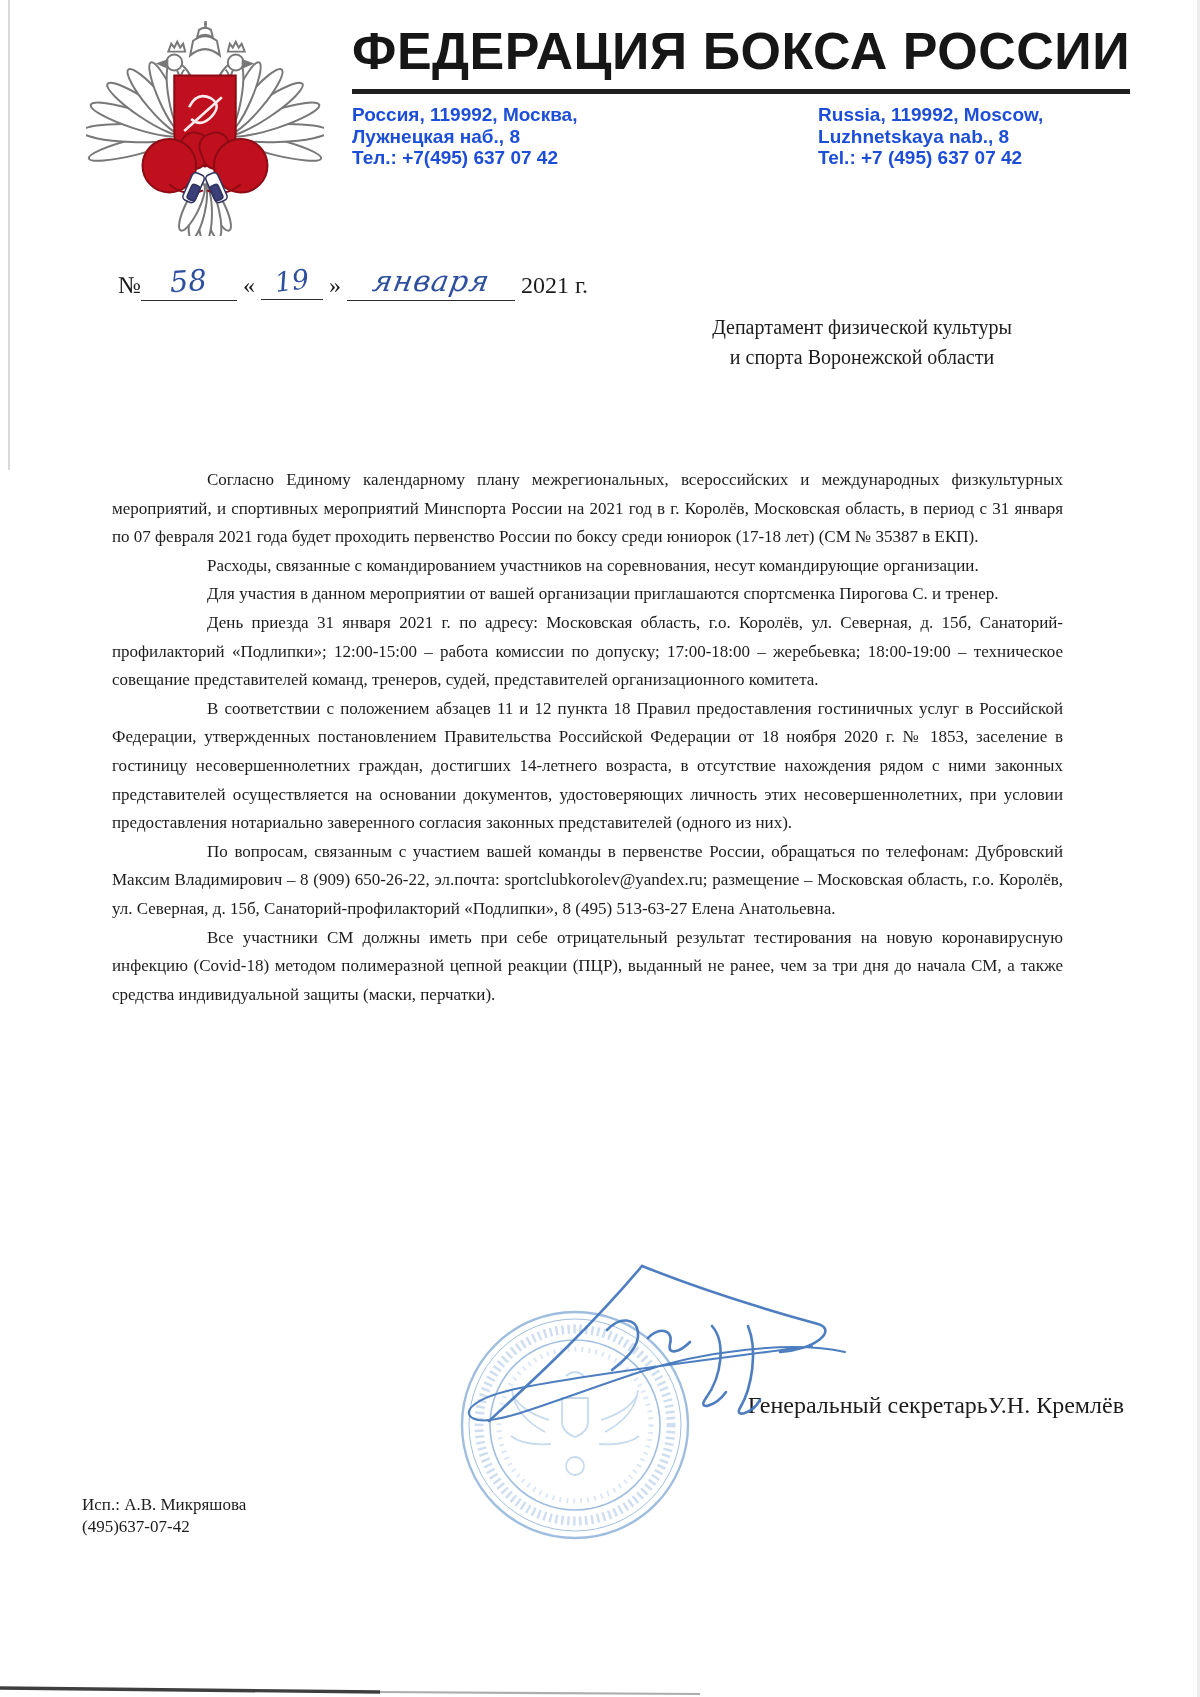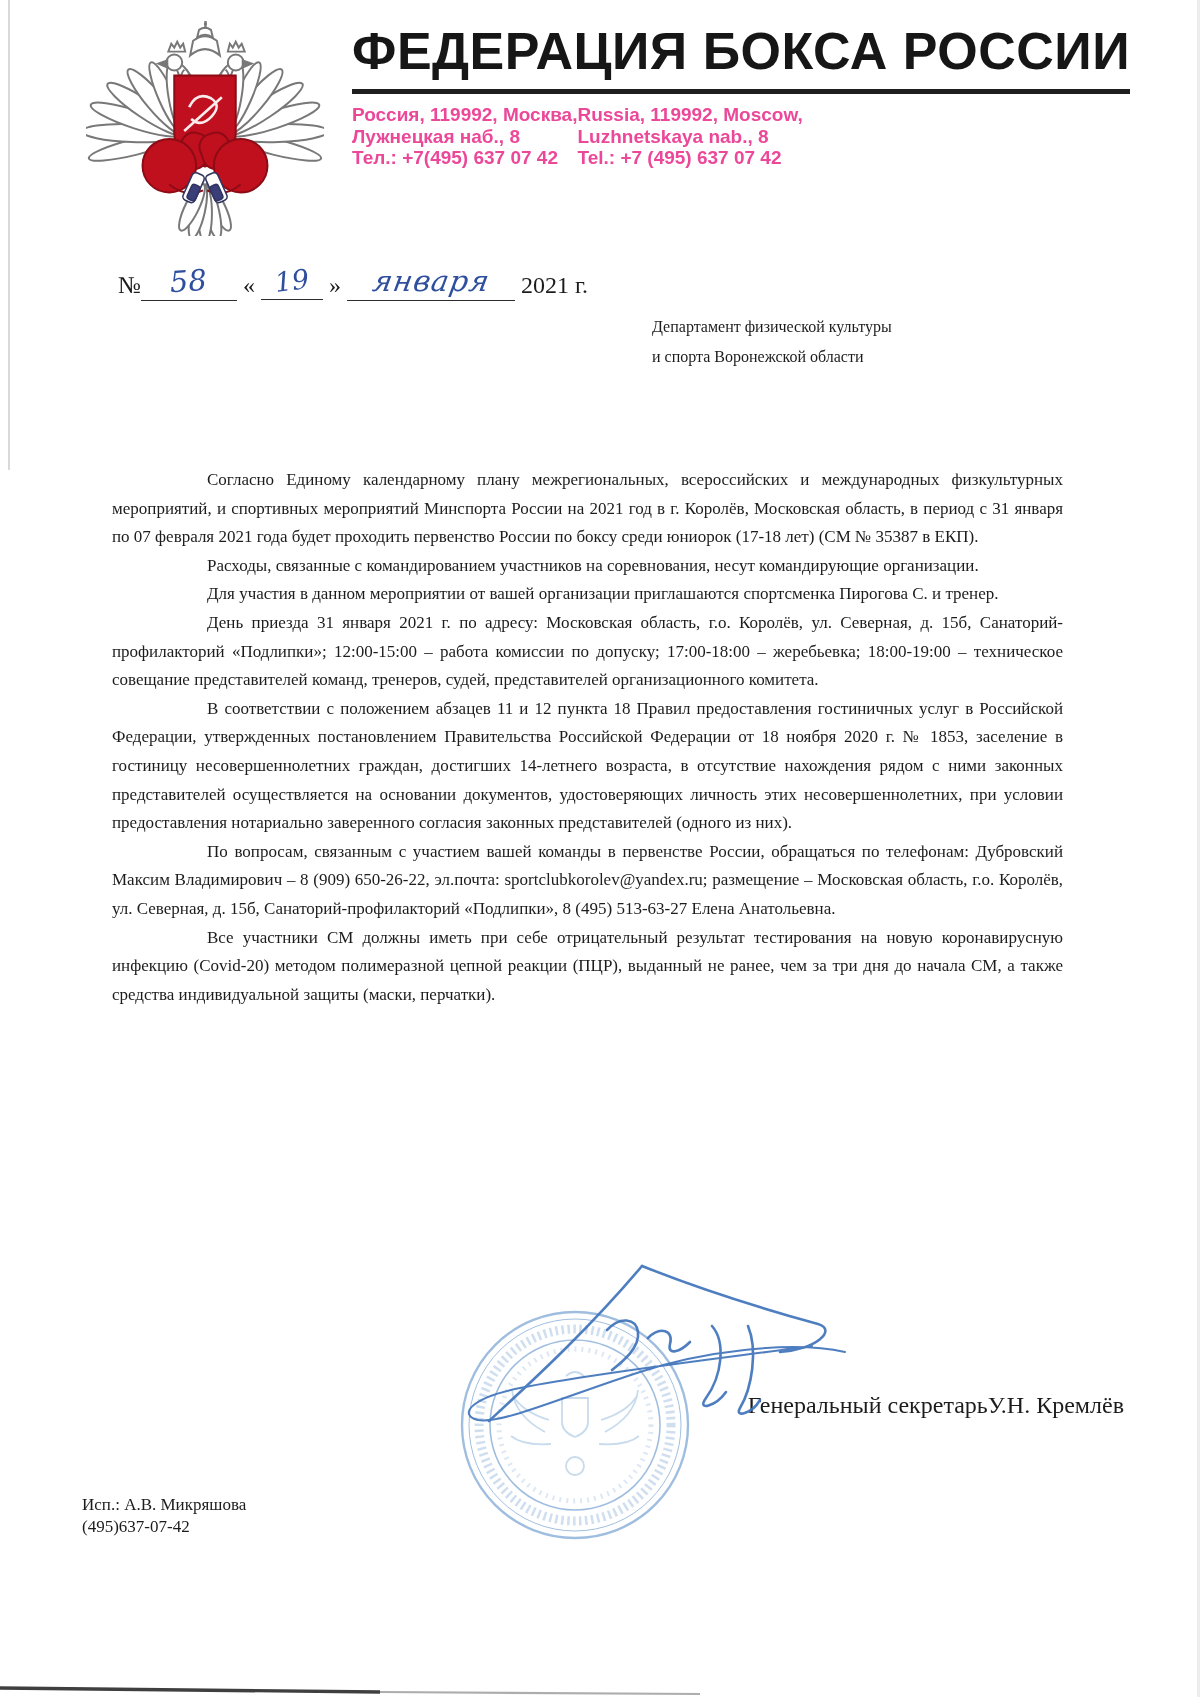--- a/index.html
+++ b/index.html
@@ -11,35 +11,35 @@
   
   .edge-left{position:absolute;left:8px;top:0;width:2px;height:470px;background:#cfcfcf;opacity:.8;}
   .edge-right{position:absolute;right:0;top:0;width:3px;height:100%;background:#ededed;}
   
   .letterhead{position:absolute;left:86px;top:14px;right:88px;display:flex;}
   .emblem{width:238px;height:222px;flex:0 0 auto;}
   .head-right{flex:1;margin-left:28px;padding-top:10px;font-family:"Liberation Sans",sans-serif;}
   .title-ru{margin:0;font-size:52px;line-height:1.04;font-weight:700;letter-spacing:0.5px;white-space:nowrap;color:#161616;}
   .title-en{margin:0;font-size:48px;line-height:1.06;font-weight:700;letter-spacing:0.5px;white-space:nowrap;color:#161616;}
   .head-rule{height:5px;background:#1f1f1f;margin:11px 0 10px;}
-  .addresses{display:flex;font-weight:700;font-size:19px;line-height:21.5px;color:#ec4899;}
+  .addresses{display:flex;justify-content:space-between;font-weight:700;font-size:19px;line-height:21.5px;color:#1d4ed8;}
   .addr-en{width:312px;}
   
   .ref-line{position:absolute;left:118px;top:266px;font-size:24px;white-space:nowrap;}
   .u{display:inline-block;border-bottom:1.6px solid #2c2c2c;text-align:center;vertical-align:baseline;}
   .u-num{width:96px;}
   .u-day{width:62px;}
   .u-month{width:168px;}
   .hw{font-family:"DejaVu Serif",serif;font-style:italic;color:#2e4f9e;display:inline-block;}
   .hw-num{font-size:29px;transform:rotate(-4deg) translateY(-2px);}
   .hw-day{font-size:27px;transform:rotate(-7deg) translateY(-3px);}
   .hw-month{font-size:29px;letter-spacing:1px;transform:skewX(-10deg) translateY(-2px);}
   .q{padding:0 6px;}
   
-  .recipient{position:absolute;left:652px;top:312px;width:420px;text-align:left;font-size:16px;line-height:30px;}
+  .recipient{position:absolute;left:652px;top:312px;width:420px;text-align:center;font-size:20px;line-height:30px;}
   
   .letter-body{position:absolute;left:112px;top:466px;width:951px;font-size:17px;line-height:28.6px;text-align:justify;}
   .letter-body p{margin:0;text-indent:95px;}
   
   .sig-row{position:absolute;left:117px;right:76px;top:1392px;display:flex;justify-content:flex-end;font-size:24px;}
   
   .executor{position:absolute;left:82px;top:1494px;font-size:17px;line-height:22px;}
   
   .overlay{position:absolute;left:0;top:0;width:1200px;height:1697px;z-index:5;pointer-events:none;}
   .bottom-artifact{position:absolute;left:0;top:0;width:1200px;height:1697px;pointer-events:none;}
@@ -152,21 +152,21 @@
     <div>и спорта Воронежской области</div>
   </div>
 
   <main class="letter-body">
     <p>Согласно Единому календарному плану межрегиональных, всероссийских и международных физкультурных мероприятий, и спортивных мероприятий Минспорта России на 2021 год в г. Королёв, Московская область, в период с 31 января по 07 февраля 2021 года будет проходить первенство России по боксу среди юниорок (17-18 лет) (СМ № 35387 в ЕКП).</p>
     <p>Расходы, связанные с командированием участников на соревнования, несут командирующие организации.</p>
     <p>Для участия в данном мероприятии от вашей организации приглашаются спортсменка Пирогова С. и тренер.</p>
     <p>День приезда 31 января 2021 г. по адресу: Московская область, г.о. Королёв, ул. Северная, д. 15б, Санаторий-профилакторий «Подлипки»; 12:00-15:00 – работа комиссии по допуску; 17:00-18:00 – жеребьевка; 18:00-19:00 – техническое совещание представителей команд, тренеров, судей, представителей организационного комитета.</p>
     <p>В соответствии с положением абзацев 11 и 12 пункта 18 Правил предоставления гостиничных услуг в Российской Федерации, утвержденных постановлением Правительства Российской Федерации от 18 ноября 2020 г. № 1853, заселение в гостиницу несовершеннолетних граждан, достигших 14-летнего возраста, в отсутствие нахождения рядом с ними законных представителей осуществляется на основании документов, удостоверяющих личность этих несовершеннолетних, при условии предоставления нотариально заверенного согласия законных представителей (одного из них).</p>
     <p>По вопросам, связанным с участием вашей команды в первенстве России, обращаться по телефонам: Дубровский Максим Владимирович – 8 (909) 650-26-22, эл.почта: sportclubkorolev@yandex.ru; размещение – Московская область, г.о. Королёв, ул. Северная, д. 15б, Санаторий-профилакторий «Подлипки», 8 (495) 513-63-27 Елена Анатольевна.</p>
-    <p>Все участники СМ должны иметь при себе отрицательный результат тестирования на новую коронавирусную инфекцию (Covid-20) методом полимеразной цепной реакции (ПЦР), выданный не ранее, чем за три дня до начала СМ, а также средства индивидуальной защиты (маски, перчатки).</p>
+    <p>Все участники СМ должны иметь при себе отрицательный результат тестирования на новую коронавирусную инфекцию (Covid-18) методом полимеразной цепной реакции (ПЦР), выданный не ранее, чем за три дня до начала СМ, а также средства индивидуальной защиты (маски, перчатки).</p>
   </main>
 
   <div class="sig-row">
     <span>Генеральный секретарь</span>
     <span>У.Н. Кремлёв</span>
   </div>
 
   <div class="executor">
     <div>Исп.: А.В. Микряшова</div>
     <div>(495)637-07-42</div>

